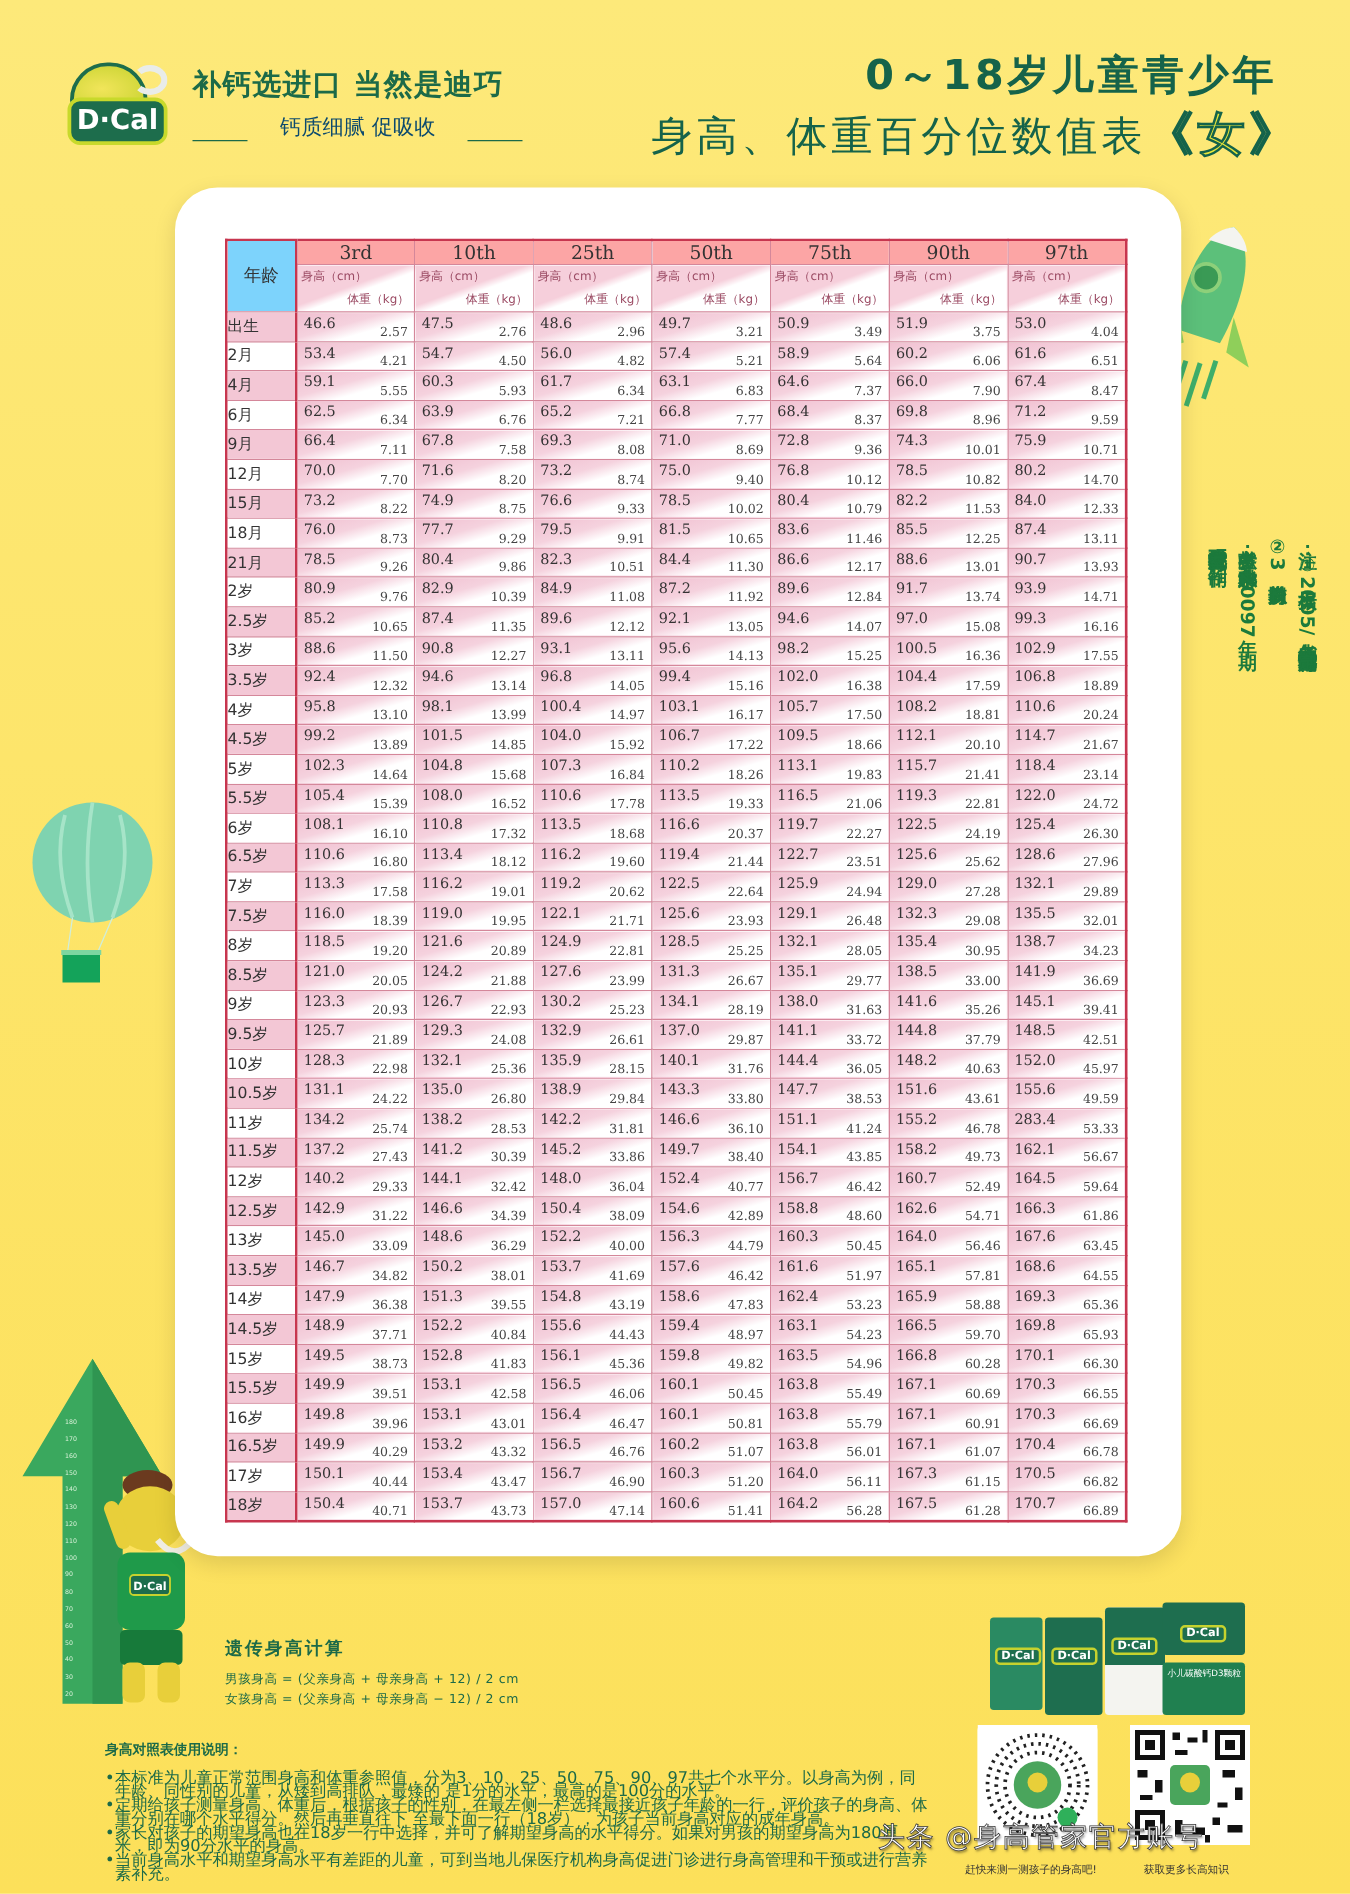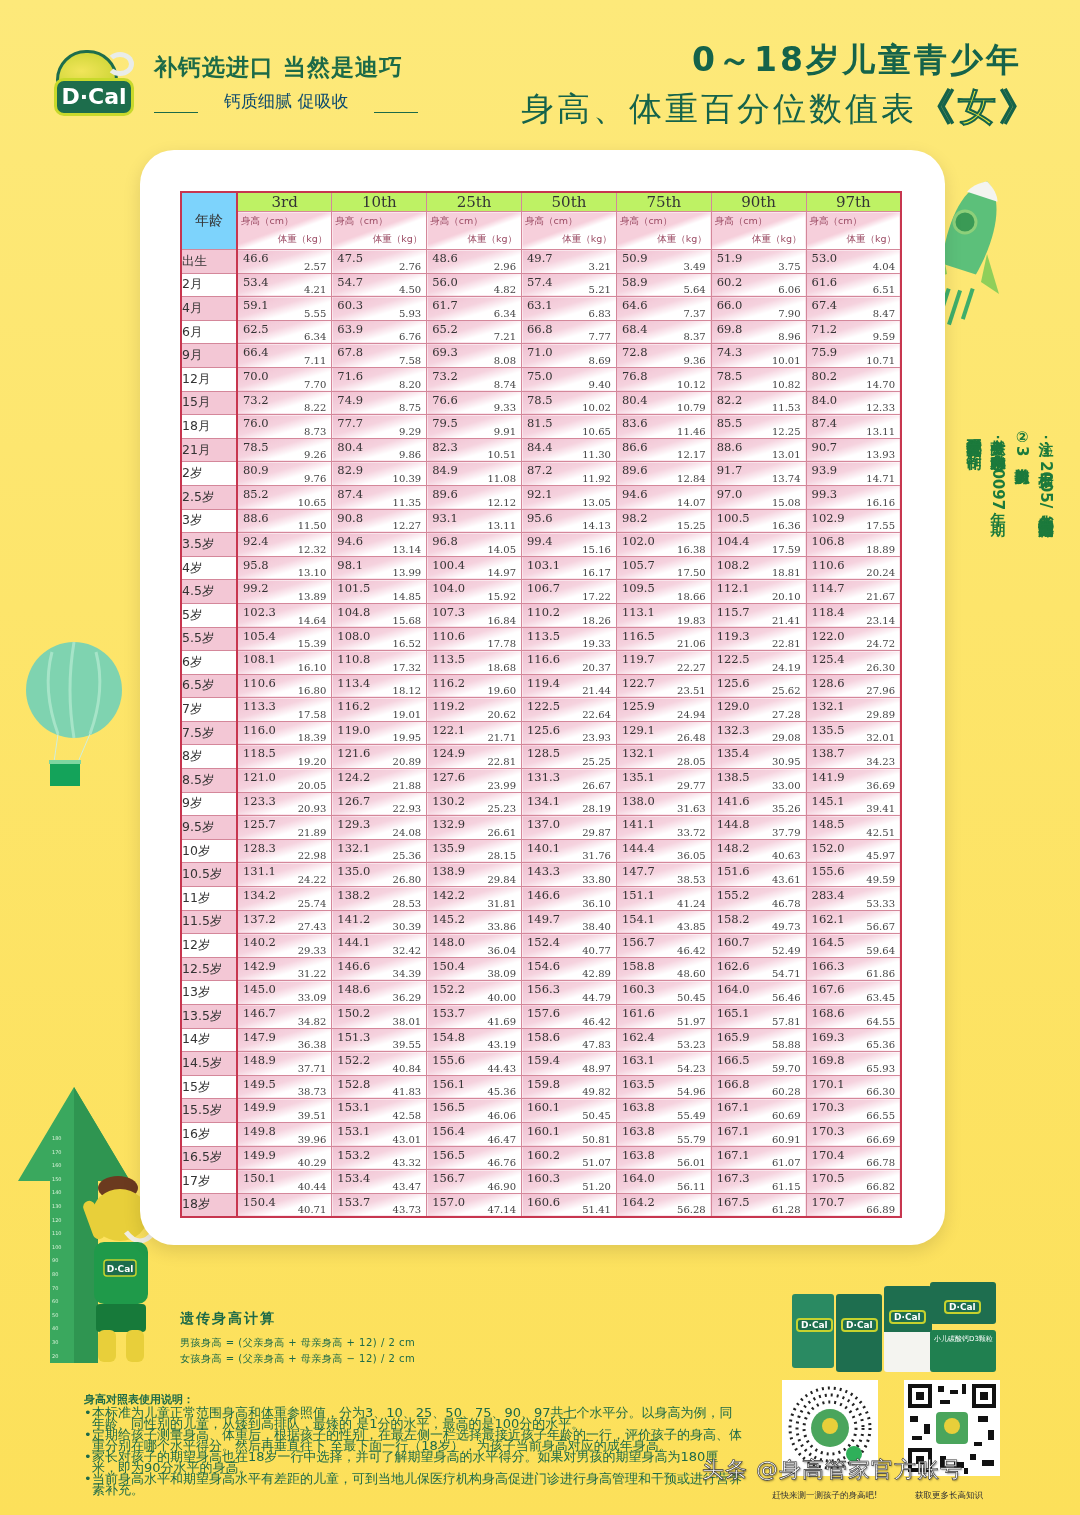--- a/index.html
+++ b/index.html
@@ -59,21 +59,21 @@
   table.pct {
     position: absolute; left: 180px; top: 191px; width: 722px;
     border-collapse: collapse; table-layout: fixed;
     border: 2px solid #c7364f;
   }
   table.pct td, table.pct th {
     border: 1px solid #d4879a; padding: 0; position: relative;
   }
   table.pct th.pc {
     height: 16px; font-family: "DejaVu Serif", serif; font-weight: normal;
-    font-size: 15px; color: #333; background: #bef264;
+    font-size: 15px; color: #333; background: #fca5a5;
   }
   table.pct th.age-h {
     font-size: 14px; color: #333; font-weight: normal; background: #7dd3fc;
     border-right: 2px solid #c7364f;
   }
   table.pct td.sub {
     height: 38px;
     background: linear-gradient(160deg, #f6cfdb 0%, #f6cfdb 45%, #fff 55%, #fff 100%);
     text-align: right;
   }
@@ -112,21 +112,21 @@
   .formula-title {
     position: absolute; left: 180px; top: 1310px; font-size: 14px; font-weight: bold;
     color: #1c6a48; letter-spacing: 2px; white-space: nowrap;
   }
   .formula {
     position: absolute; left: 180px; font-size: 10px; color: #1c6a48; white-space: nowrap; letter-spacing: 0.5px;
   }
   .instructions {
     position: absolute; left: 84px; top: 1392px; width: 660px; color: #1c6a48;
   }
-  .instructions .ititle { font-size: 11px; font-weight: bold; margin-bottom: 0; }
+  .instructions .ititle { font-size: 11px; font-weight: bold; margin-bottom: 10px; }
   .instructions .item { font-size: 13px; line-height: 11px; padding-left: 8px; position: relative; }
   .instructions .item::before { content: "•"; position: absolute; left: 0; top: 0; }
 
   
   .products { position: absolute; left: 788px; top: 1282px; width: 210px; height: 92px; }
   .box { position: absolute; background: #1e6e4f; border-radius: 3px; }
   .box .lbl { position: absolute; color: #fff; font-weight: bold; font-size: 9px; background: #1e6e4f; border: 2px solid #c6d22e; border-radius: 4px; padding: 0 3px; }
 
   
   .qr { position: absolute; top: 1380px; width: 96px; height: 96px; background: #fff; }

